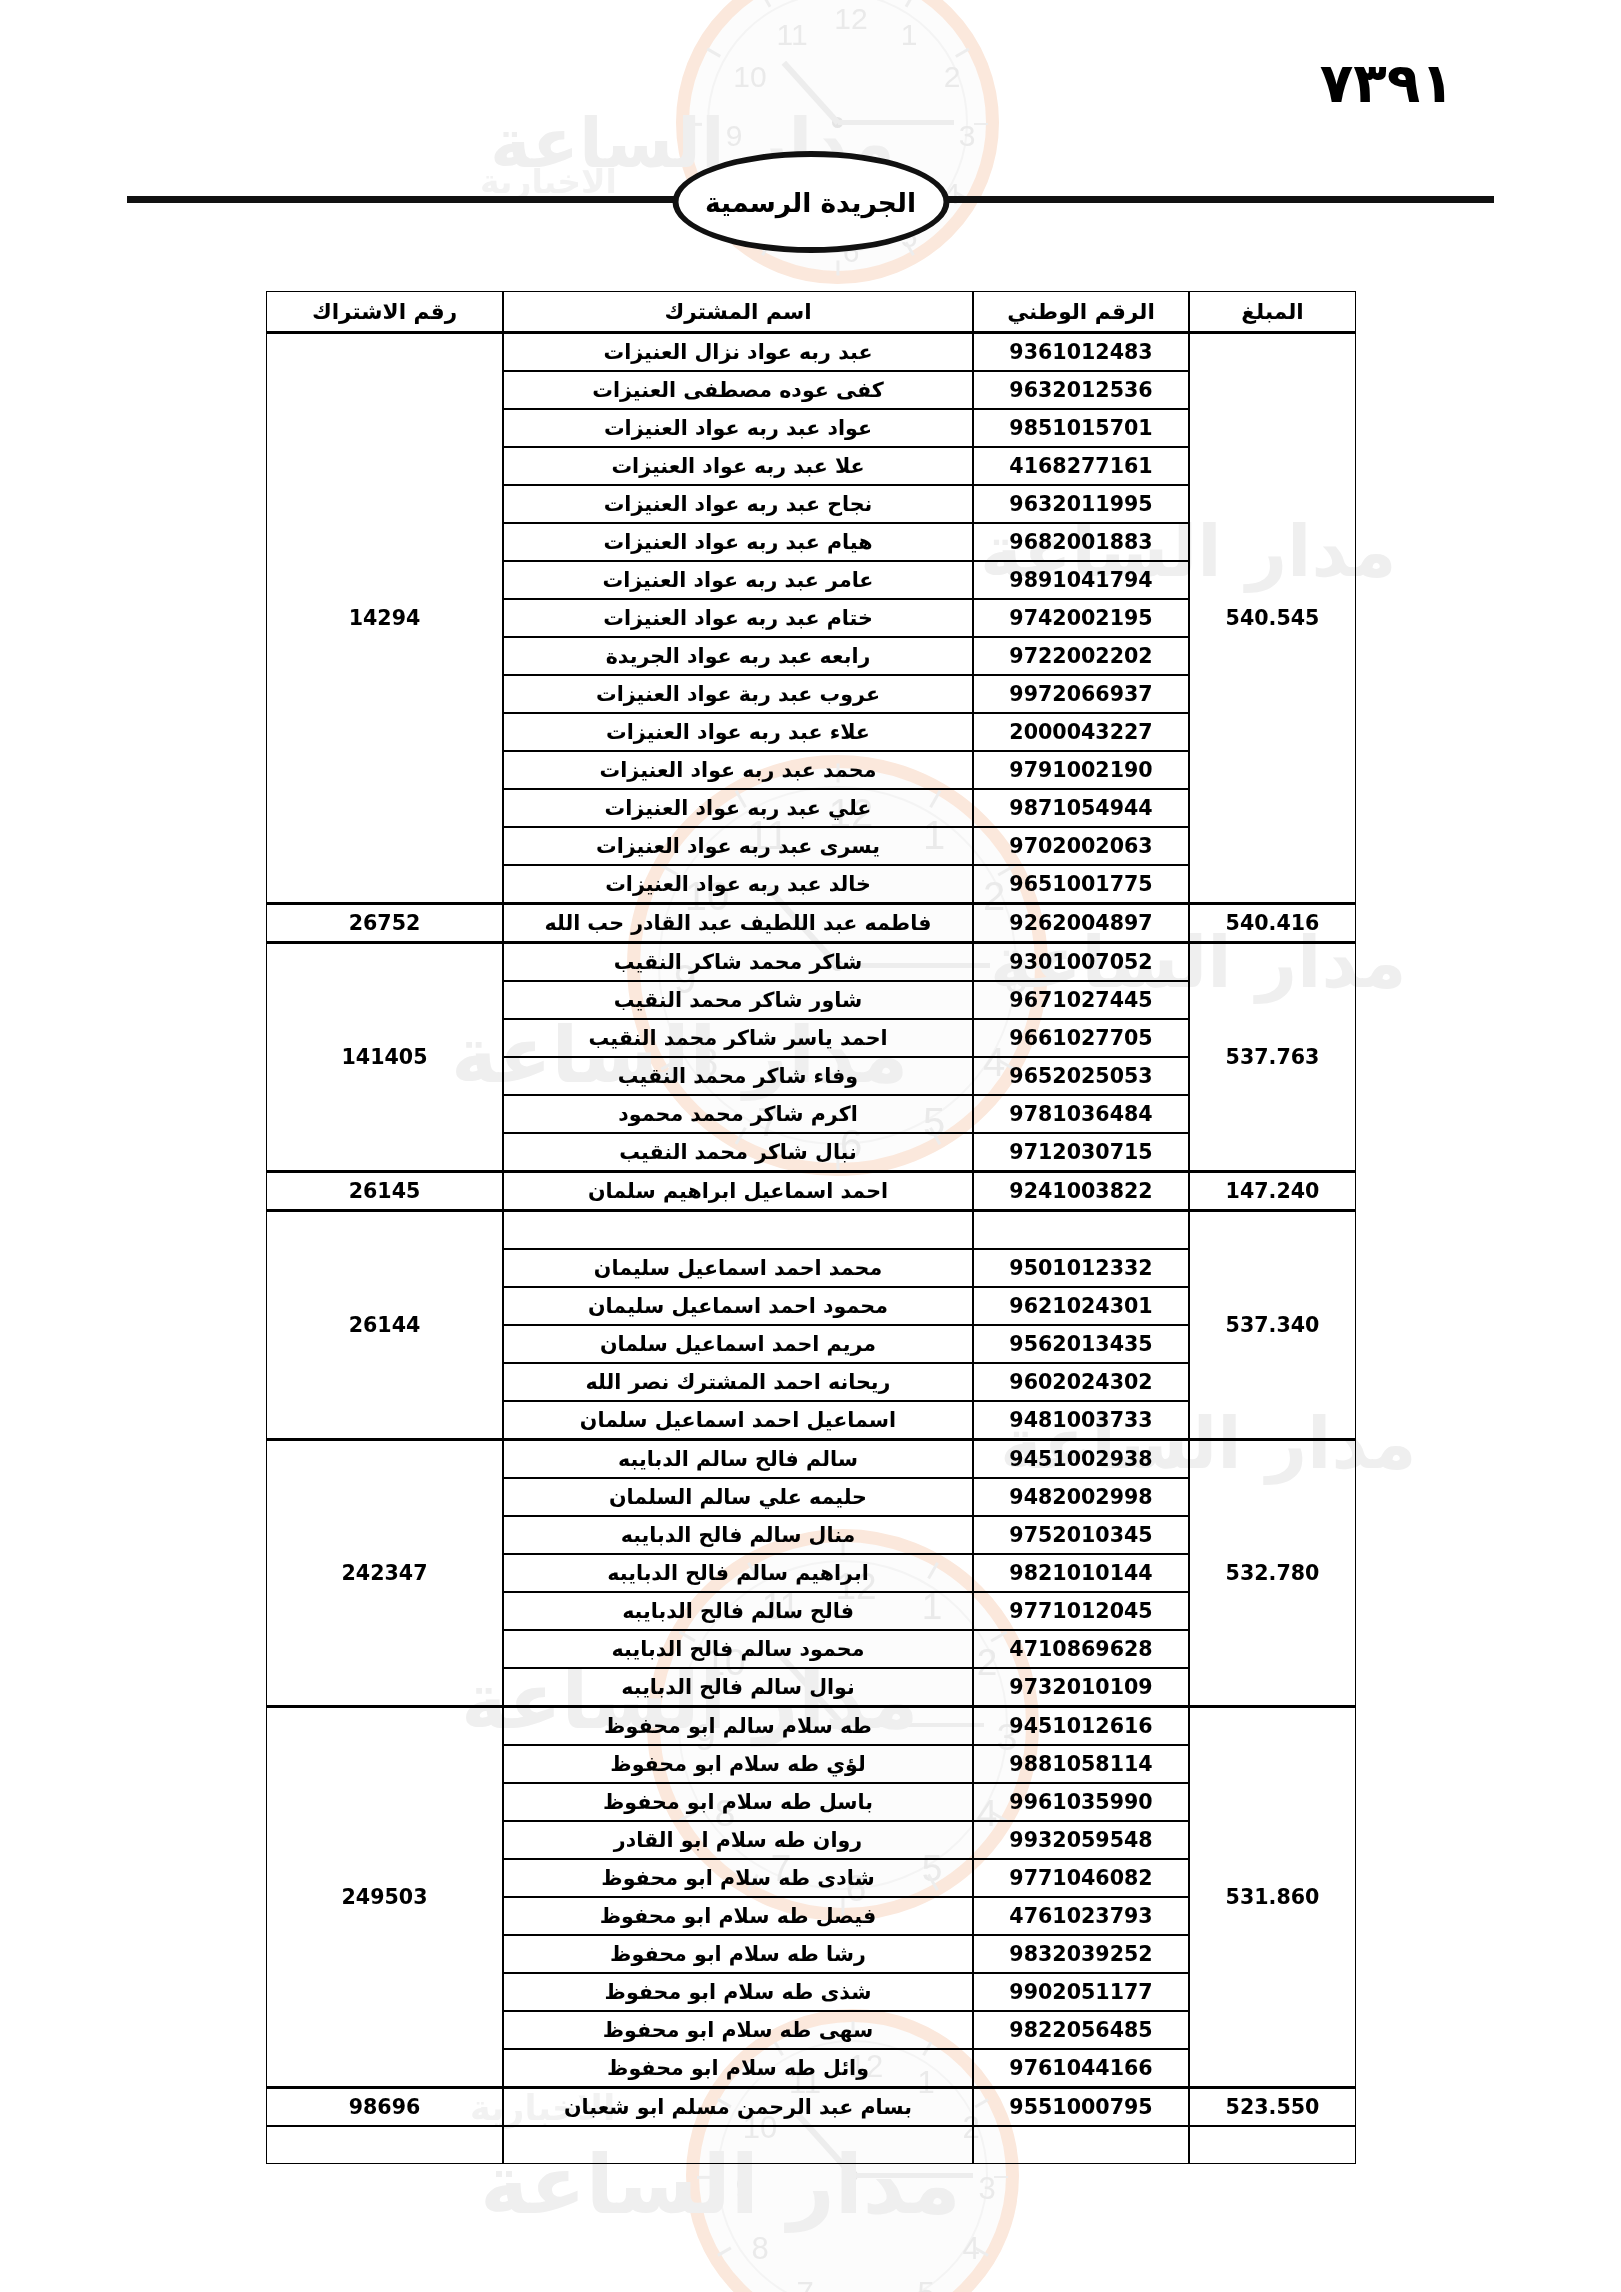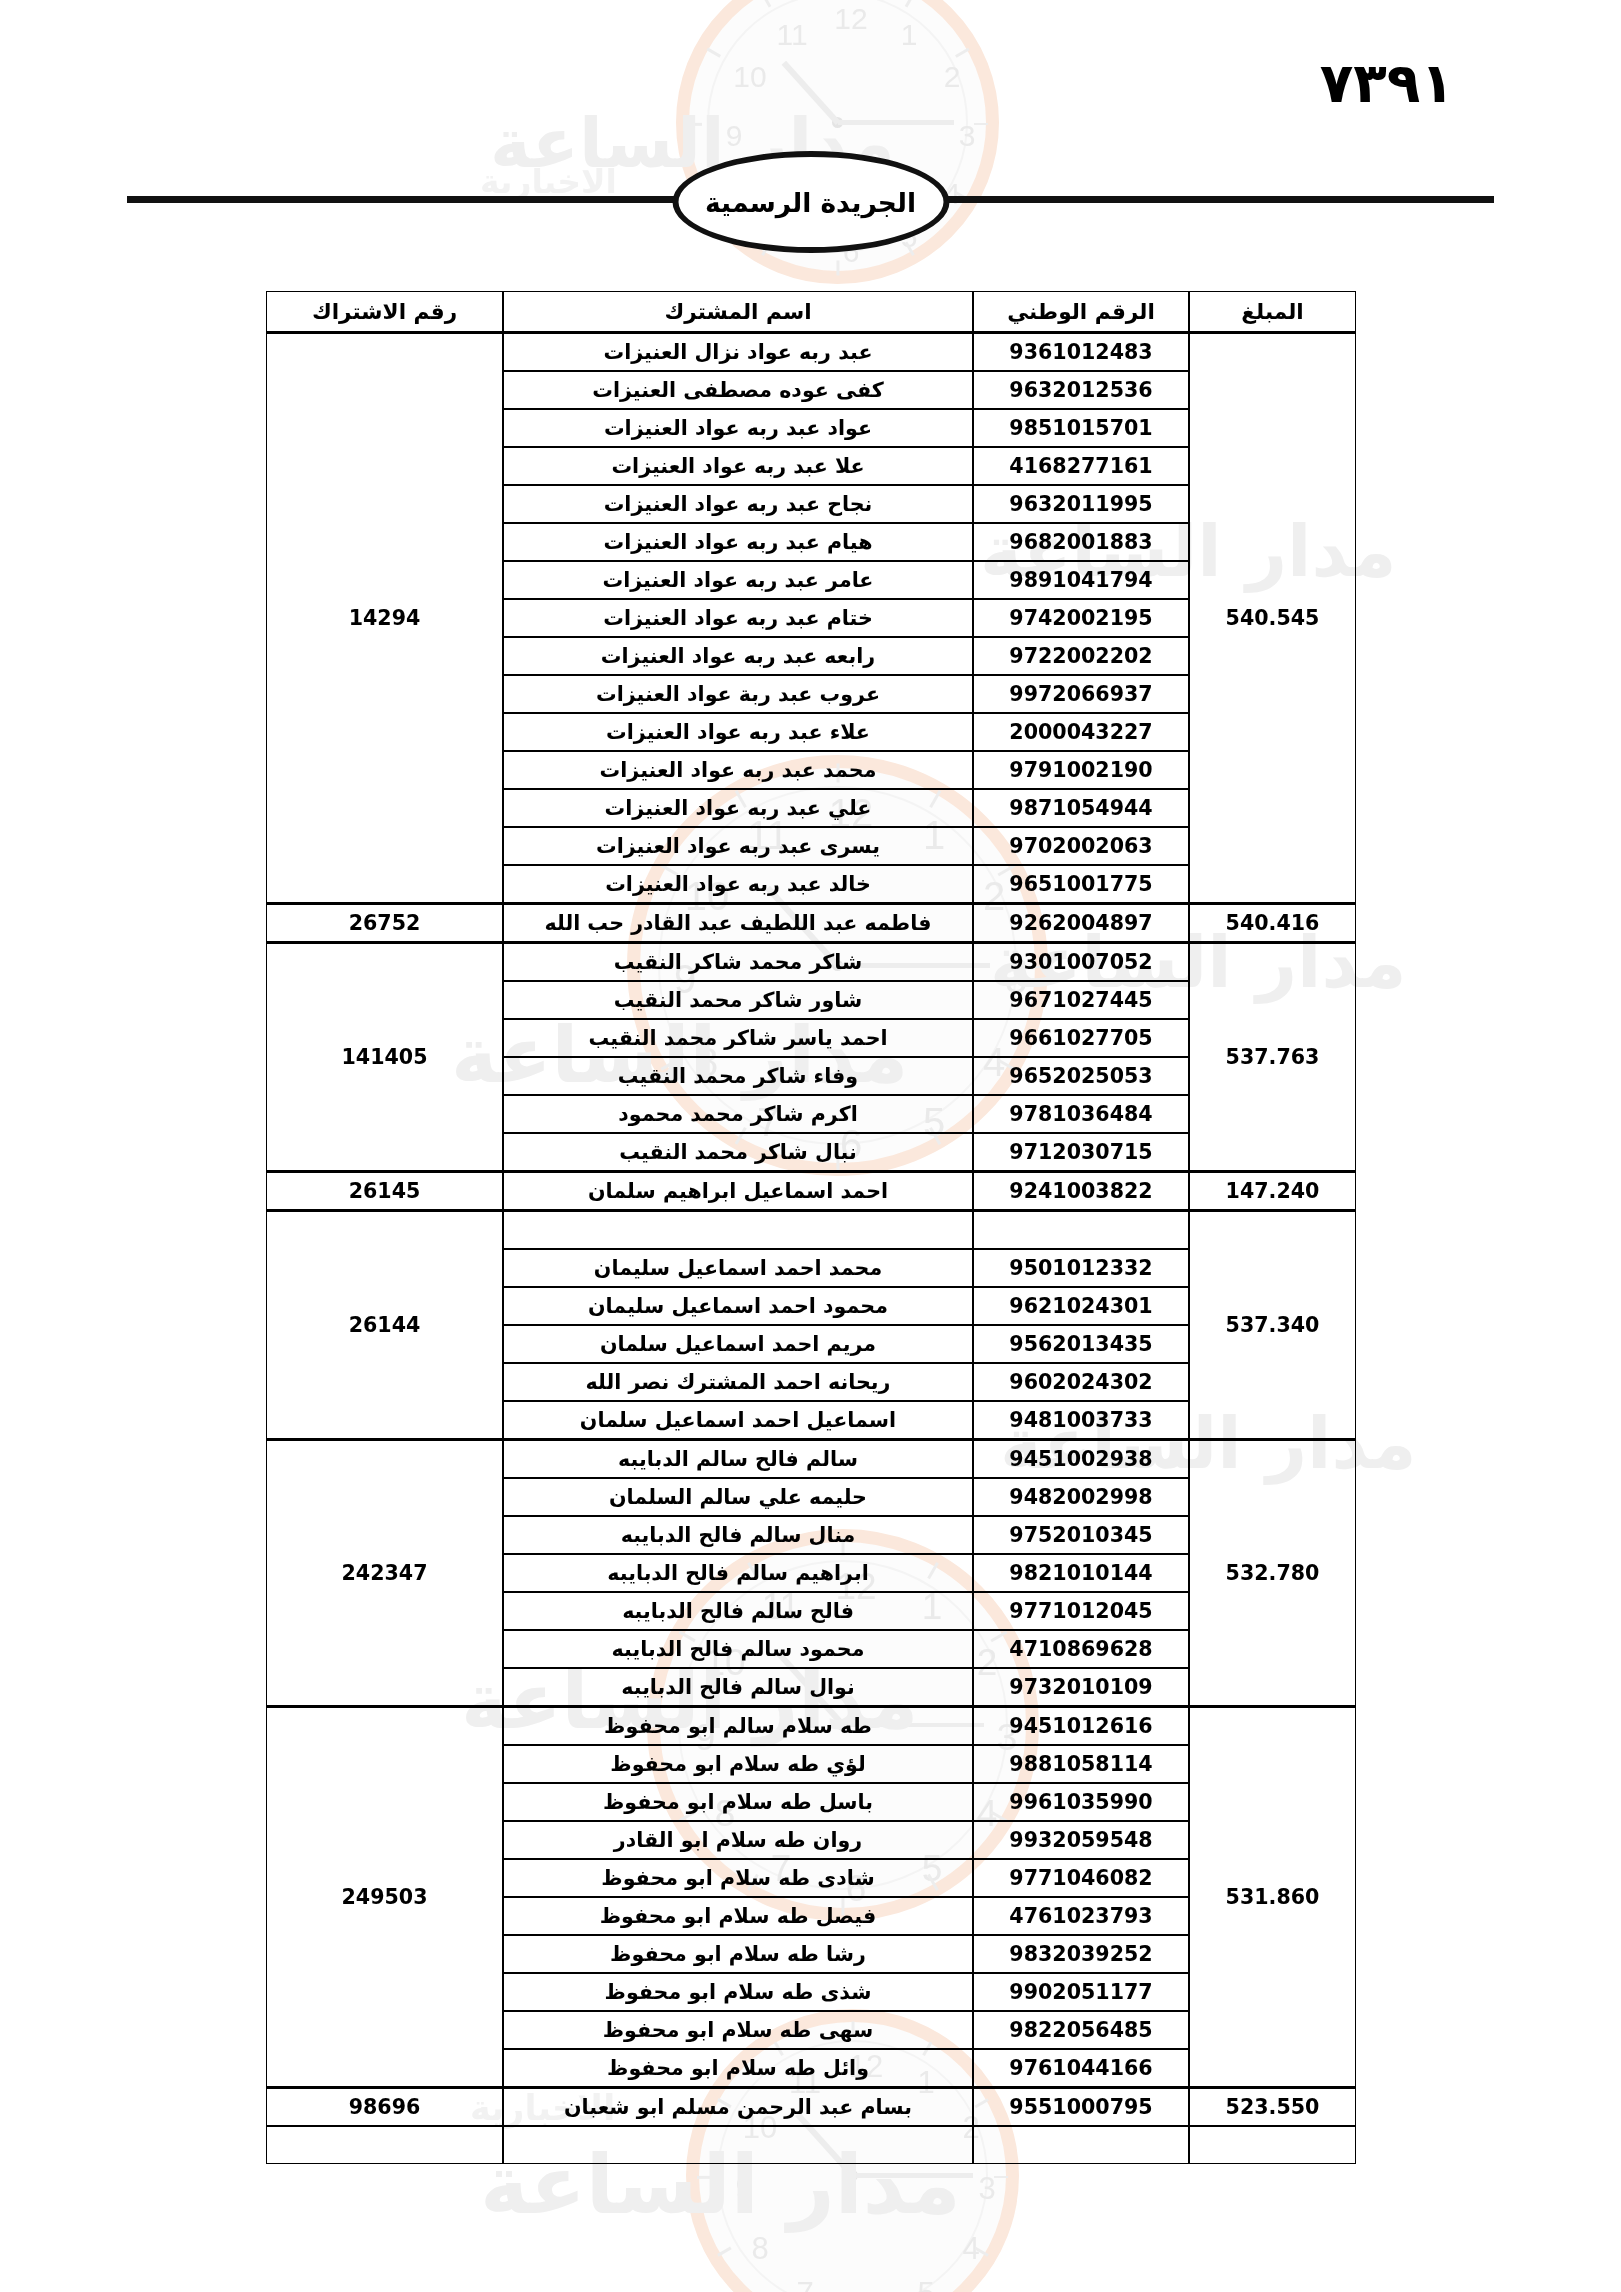--- a/index.html
+++ b/index.html
@@ -327,21 +327,21 @@
           <tr>
             <td class="num">9891041794</td>
             <td>عامر عبد ربه عواد العنيزات</td>
           </tr>
           <tr>
             <td class="num">9742002195</td>
             <td>ختام عبد ربه عواد العنيزات</td>
           </tr>
           <tr>
             <td class="num">9722002202</td>
-            <td>رابعه عبد ربه عواد العنيزات</td>
+            <td>رابعه عبد ربه عواد الجريدة</td>
           </tr>
           <tr>
             <td class="num">9972066937</td>
             <td>عروب عبد ربة عواد العنيزات</td>
           </tr>
           <tr>
             <td class="num">2000043227</td>
             <td>علاء عبد ربه عواد العنيزات</td>
           </tr>
           <tr>

